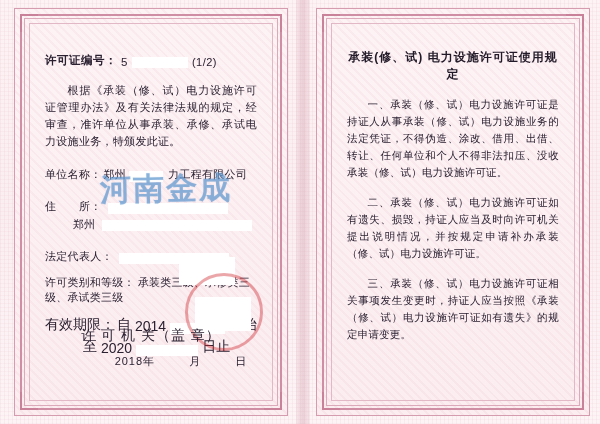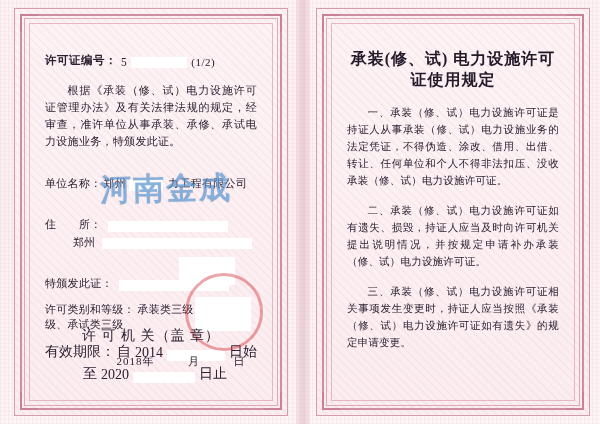--- a/index.html
+++ b/index.html
@@ -71,21 +71,21 @@
   }
   .corner.tl { top: 5px;  left: 5px;  border-right: none; border-bottom: none; }
   .corner.tr { top: 5px;  right: 5px; border-left: none;  border-bottom: none; }
   .corner.bl { bottom: 5px; left: 5px; border-right: none; border-top: none; }
   .corner.br { bottom: 5px; right: 5px; border-left: none; border-top: none; }
 
   
   .content {
     position: absolute;
     inset: 18px;
-    font-family: Liberation Serif, serif;
+    font-family: Liberation Sans, sans-serif;
     color: #2a2030;
   }
   .lpad { padding: 10px 12px 0 12px; box-sizing: border-box; height: 100%; position: relative; }
 
   .cert-no-row {
     display: flex;
     align-items: flex-end;
     font-size: 11px;
     margin-top: 16px;
     letter-spacing: 0.5px;
@@ -107,21 +107,21 @@
     margin-top: 14px;
     text-align: justify;
     letter-spacing: 0.3px;
   }
   .para .indent { display: inline-block; width: 22px; }
 
   .field {
     display: flex;
     align-items: flex-end;
     font-size: 11px;
-    margin-top: 26px;
+    margin-top: 17px;
     letter-spacing: 0.3px;
     position: relative;
     min-height: 14px;
   }
   .field .lbl { white-space: nowrap; }
   .field .val { margin-left: 2px; white-space: nowrap; }
   .field .tail { margin-left: 2px; white-space: nowrap; text-align: center; }
 
   .addr2 { margin-top: 3px; padding-left: 28px; font-size: 11px; }
 
@@ -194,21 +194,21 @@
     font-family: "DejaVu Sans", sans-serif;
     transform: rotate(-1deg);
     z-index: 40;
     text-shadow: 0 0 1px rgba(92,150,205,0.4);
   }
 
   
   .rtitle {
     margin-top: 22px;
     text-align: center;
-    font-size: 16px;
+    font-size: 12px;
     font-weight: bold;
     letter-spacing: 1px;
     color: #221a28;
   }
   .rule-item {
     font-size: 10.5px;
     line-height: 17px;
     text-align: justify;
     margin-top: 13px;
     letter-spacing: 0.2px;
@@ -256,21 +256,21 @@
         <div class="field">
           <span class="lbl">住　　所：</span>
           <span class="blankbox" style="width:120px;margin-left:6px;"></span>
         </div>
         <div class="addr2">
           <span>郑州</span>
           <span class="blankbox" style="width:150px;margin-left:4px;"></span>
         </div>
 
         <div class="field">
-          <span class="lbl">特颁发此证：</span>
+          <span class="lbl">法定代表人：</span>
           <span class="blankbox" style="width:110px;margin-left:6px;"></span>
         </div>
 
         <div class="cats">
           <span>许可类别和等级：</span>
           <span class="vals">承装类三级、承修类三级、承试类三级</span>
         </div>
 
         <div class="valid">
           <div class="row">

